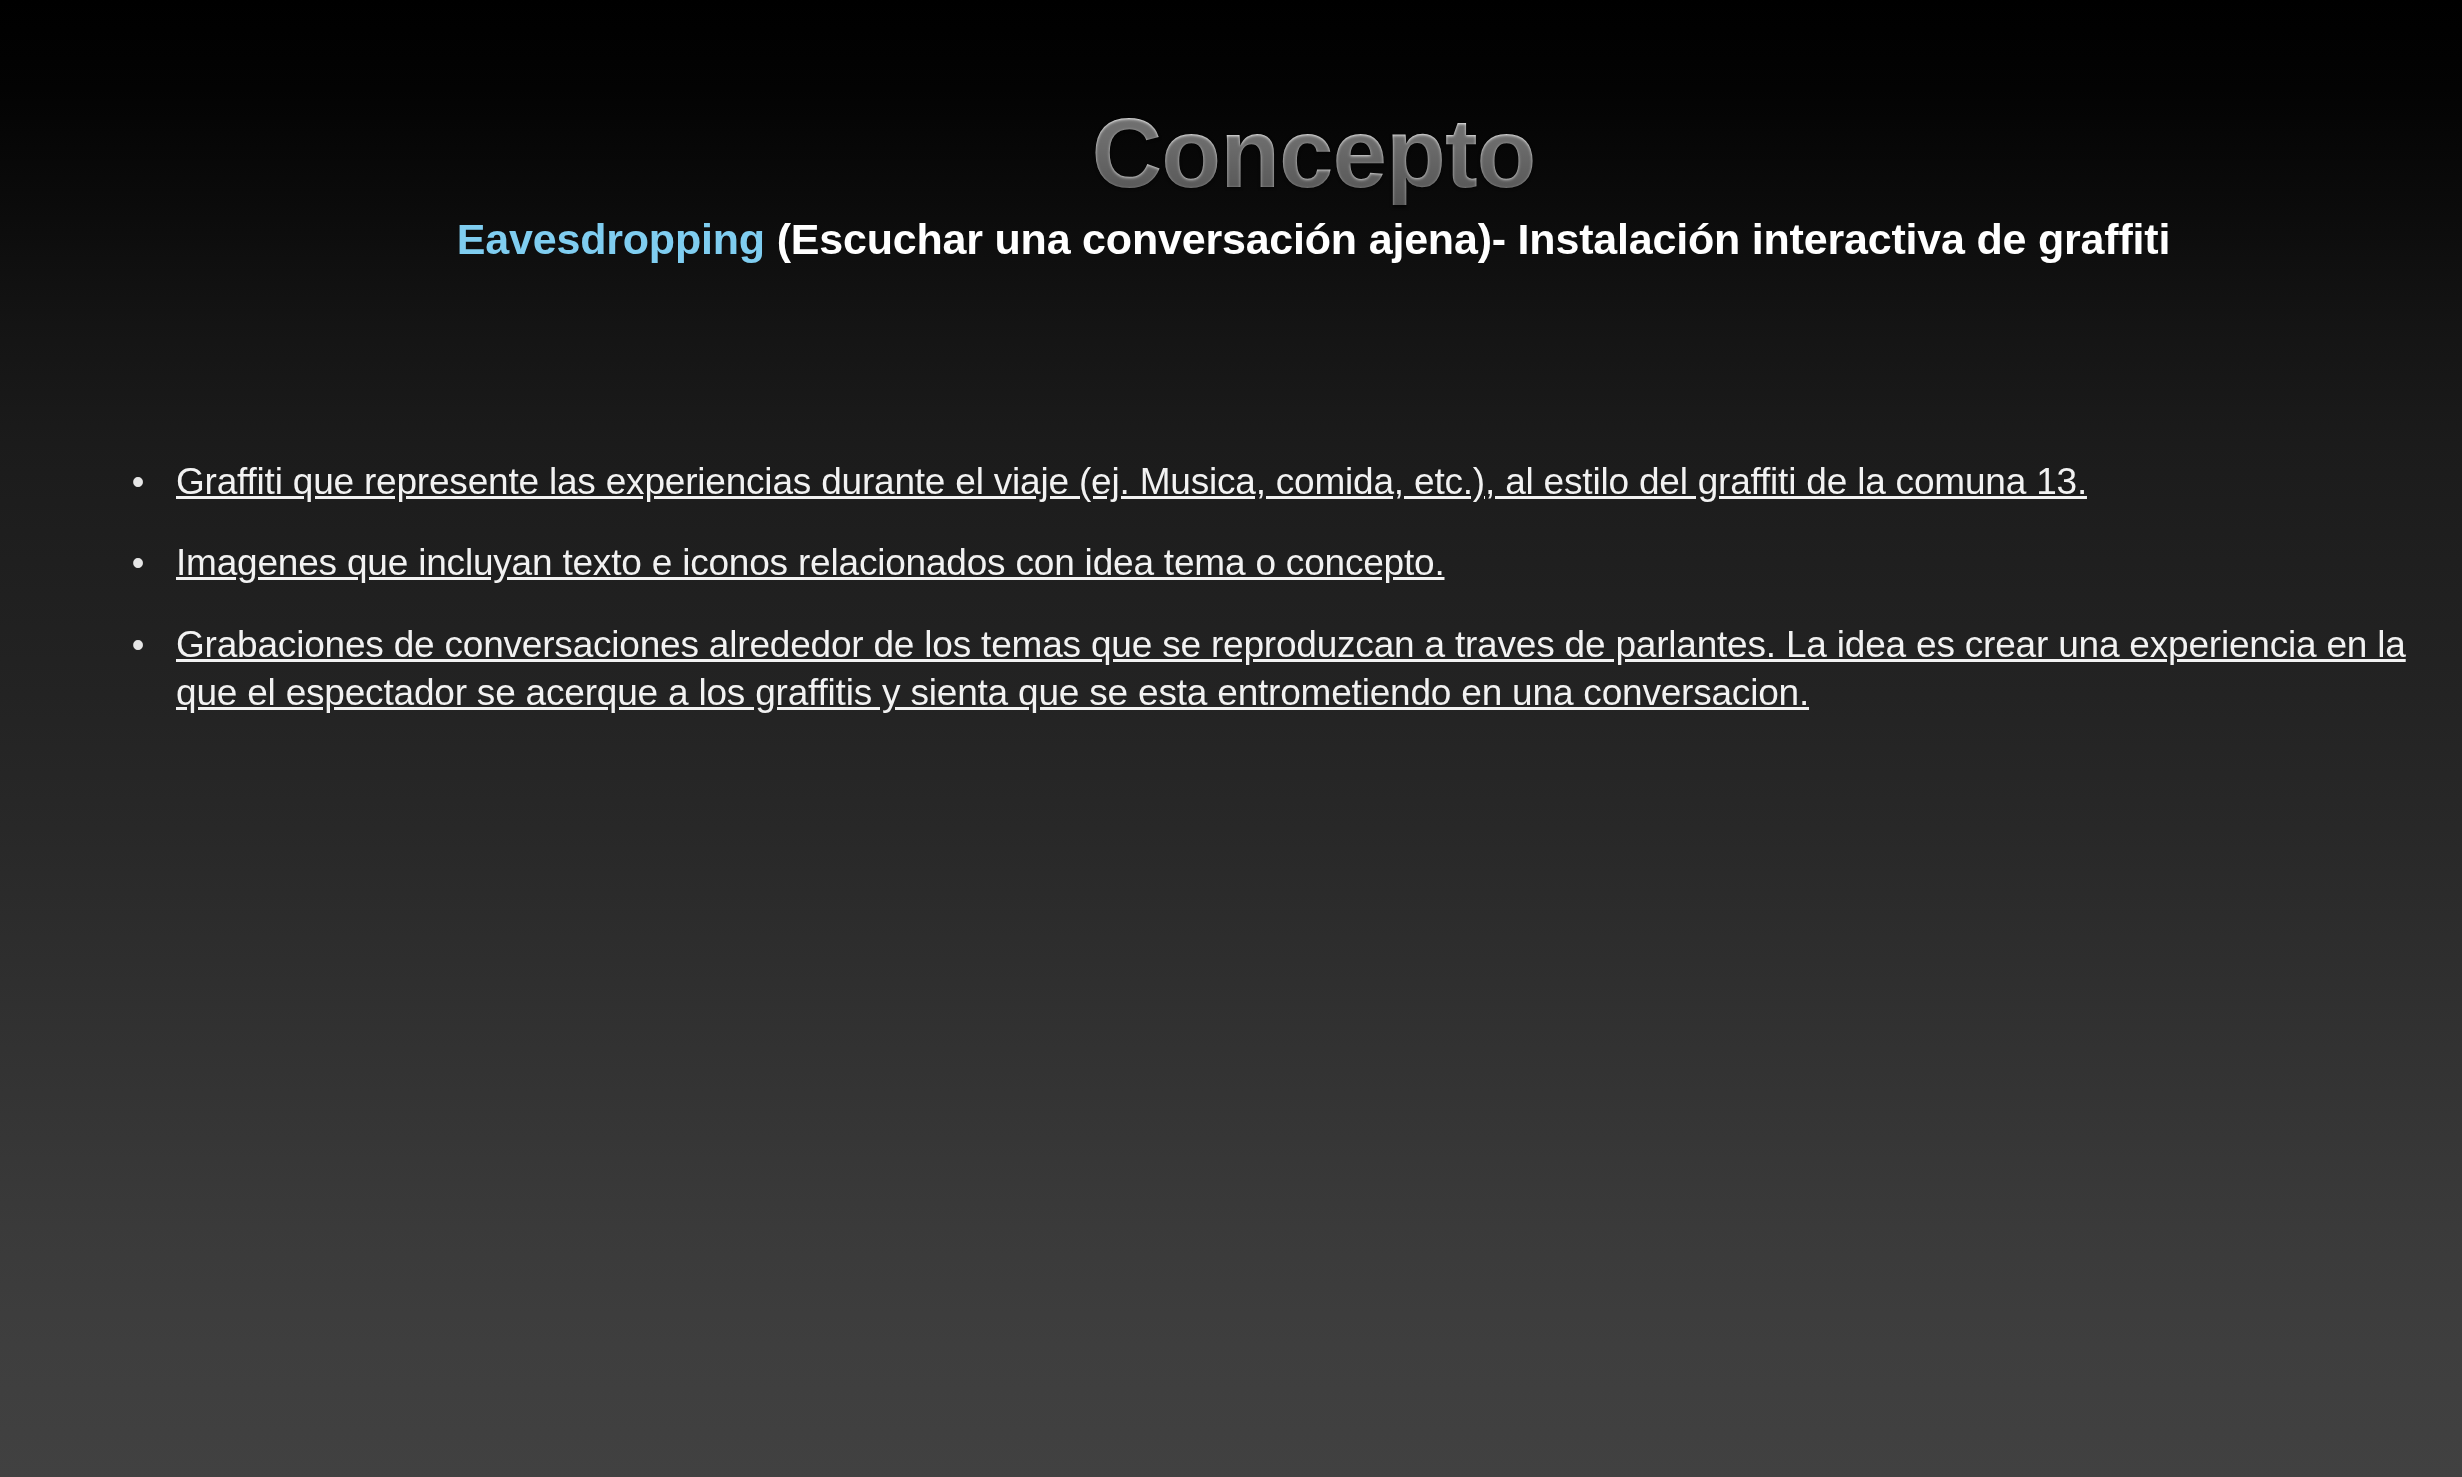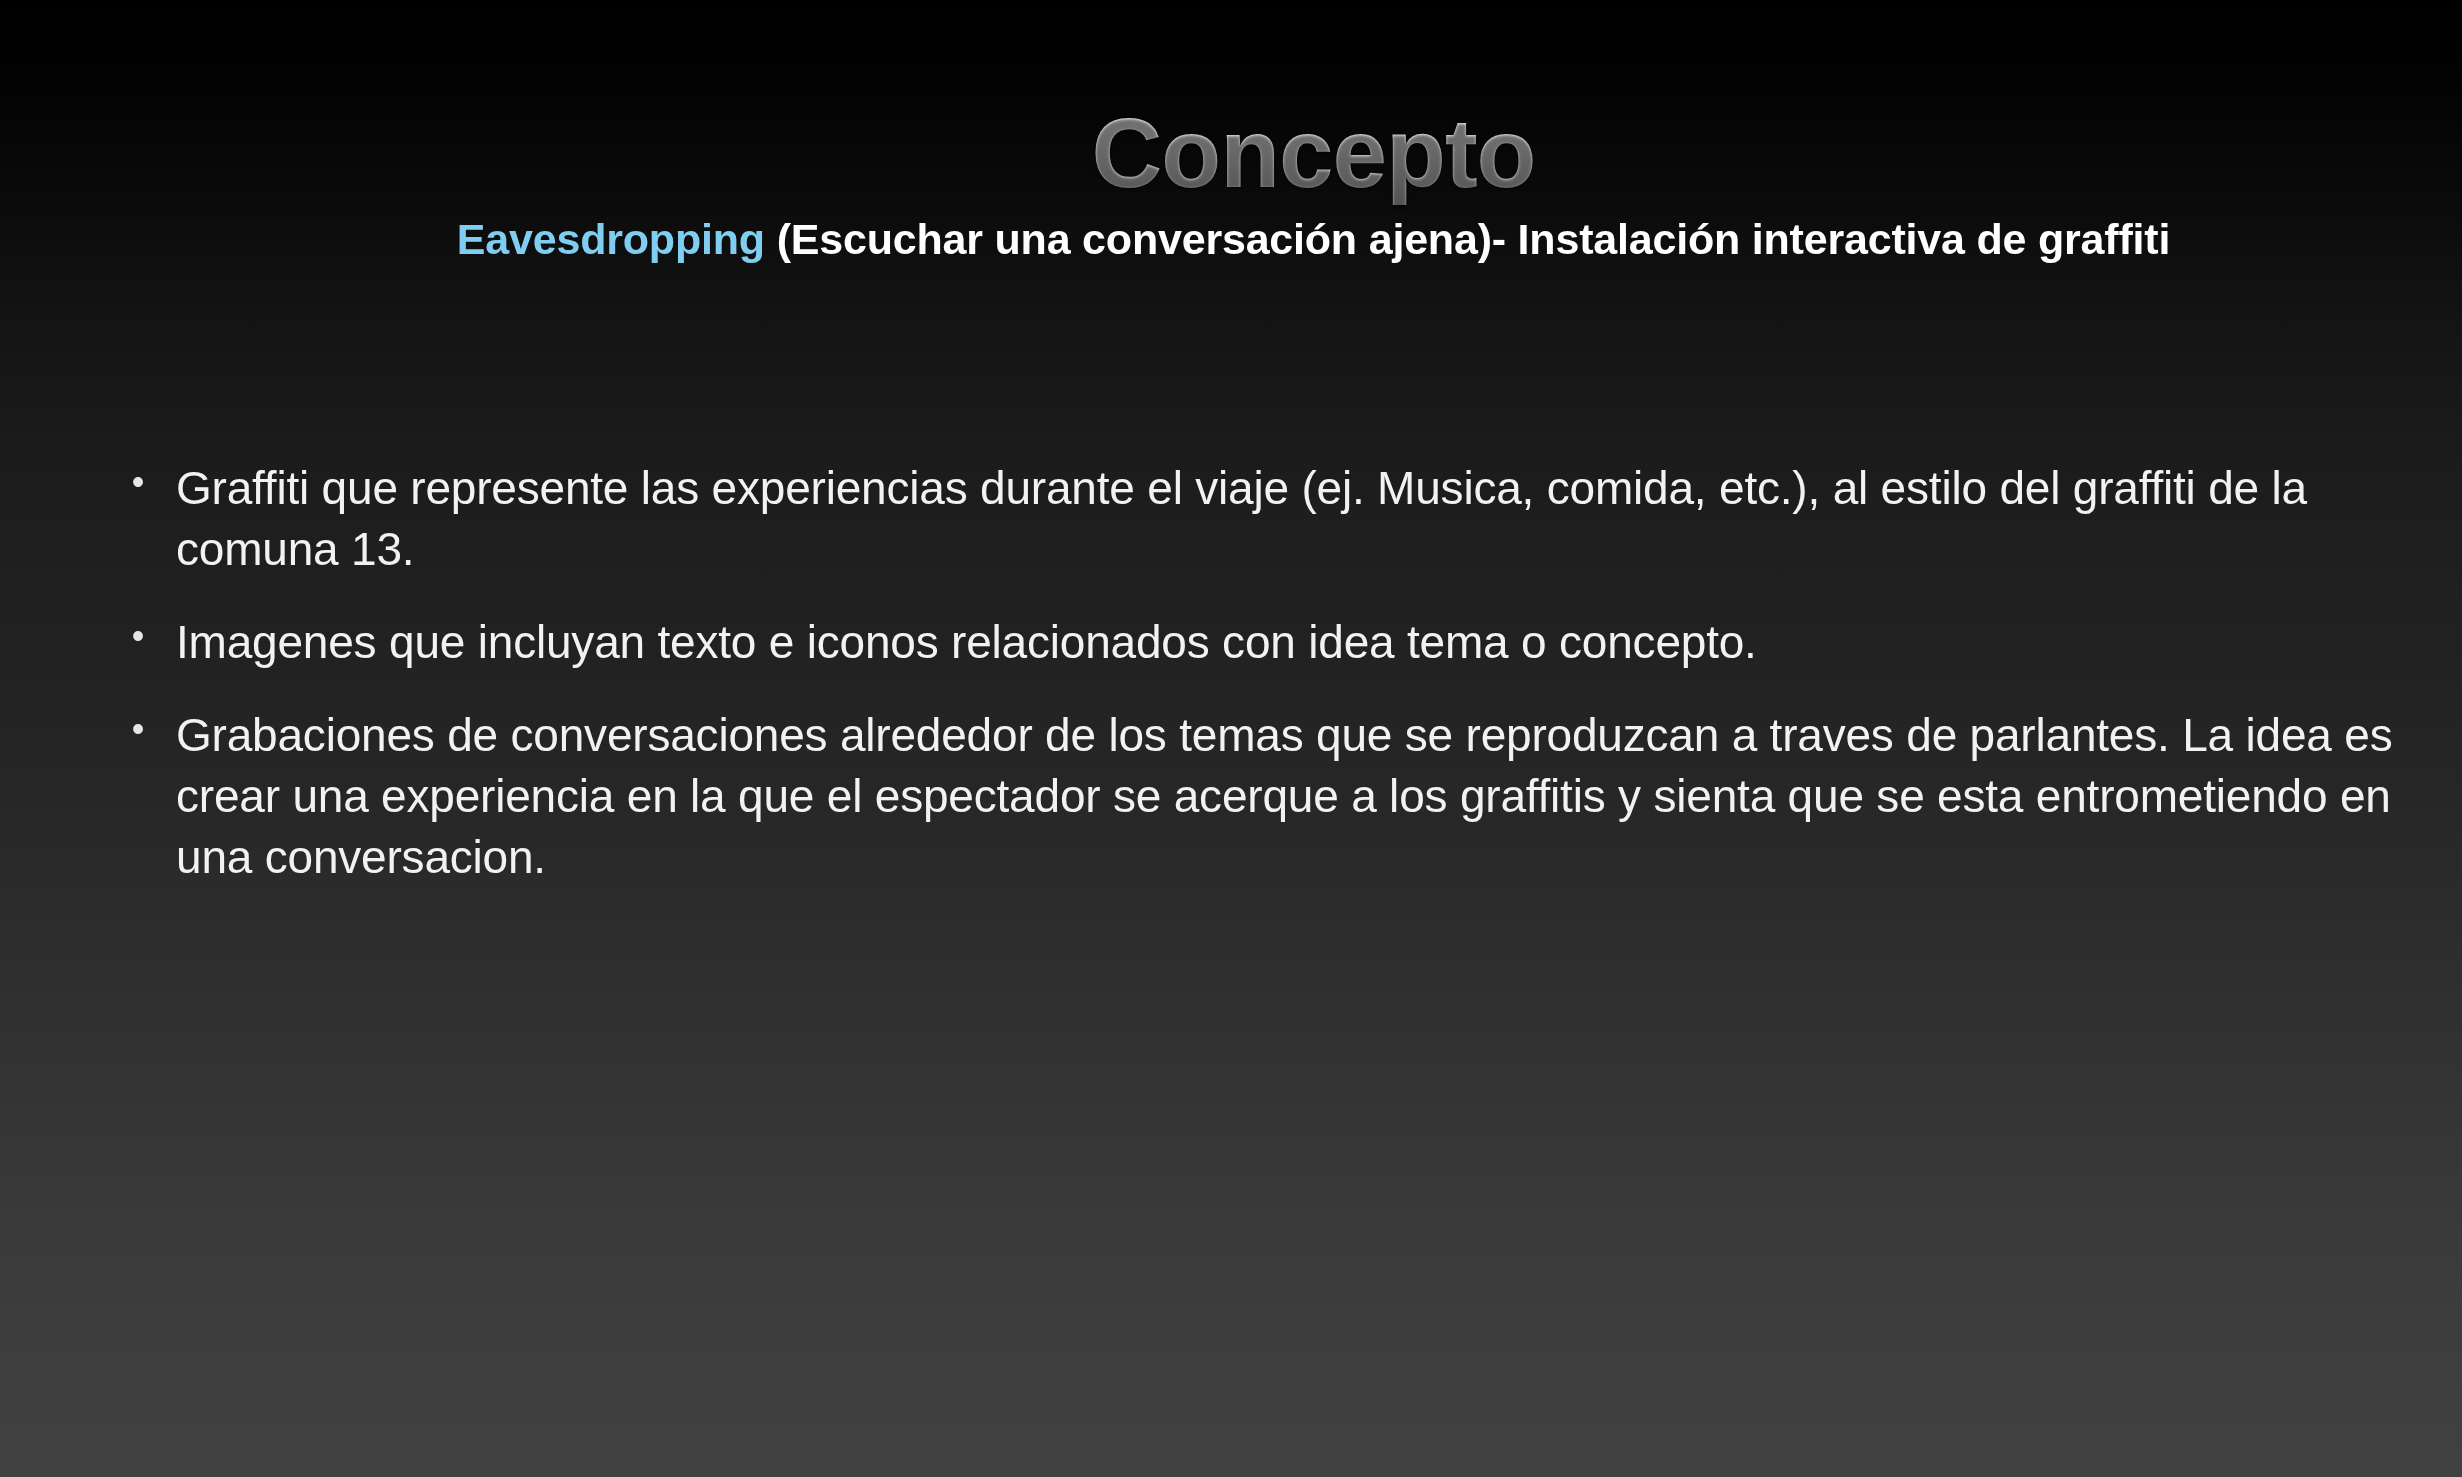--- a/index.html
+++ b/index.html
@@ -96,25 +96,26 @@
     font-size: 36px;
     line-height: 1.32;
     text-align: left;
     padding-left: 9.8px;
     box-sizing: border-box;
   }
 
   .bullet-text {
     flex: 1 1 auto;
     color: #f2f2f2;
-    font-size: 46px;
+    font-size: 37px;
     font-weight: 400;
     line-height: 1.32;
     letter-spacing: -0.2px;
     max-width: 2246px;
+    text-decoration: underline;
   }
 </style>
 </head>
 <body>
 
 <div class="slide">
 
   <div class="title-block">
     <h1 class="slide-title">Concepto</h1>
     <p class="slide-subtitle"><span class="subtitle-highlight">Eavesdropping</span><span> (Escuchar una conversación ajena)- Instalación interactiva de graffiti</span></p>

